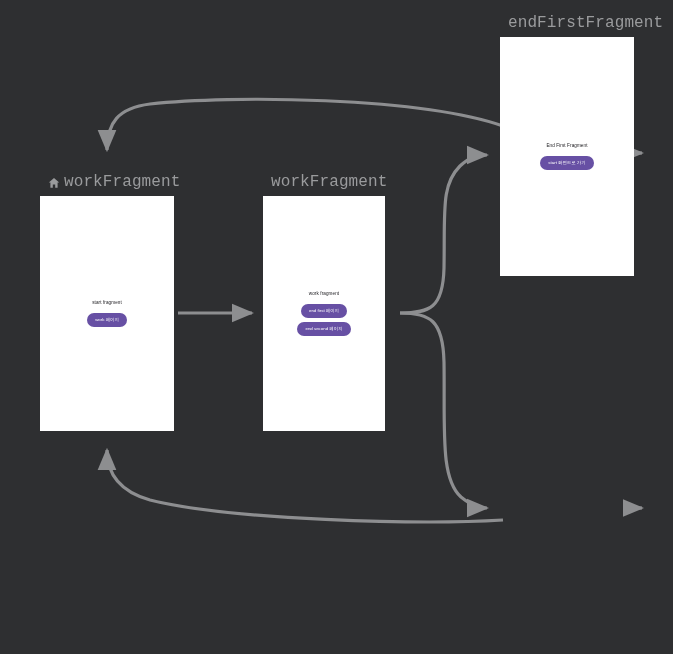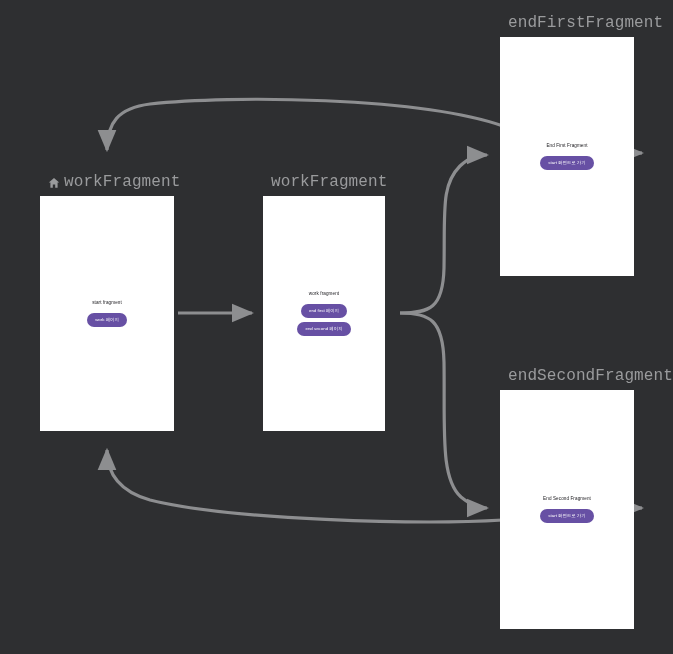--- a/index.html
+++ b/index.html
@@ -150,23 +150,14 @@
   <div class="node" id="node-endfirst">
     <div class="node-label">
       <span>endFirstFragment</span>
     </div>
     <div class="preview">
       <div class="preview-title">End First Fragment</div>
       <button class="m3-button">start 화면으로 가기</button>
     </div>
   </div>
 
-  <div class="node" id="node-endsecond">
-    <div class="node-label">
-      <span>endSecondFragment</span>
-    </div>
-    <div class="preview">
-      <div class="preview-title">End Second Fragment</div>
-      <button class="m3-button">start 화면으로 가기</button>
-    </div>
-  </div>
 
 </div>
 
 </body></html>

